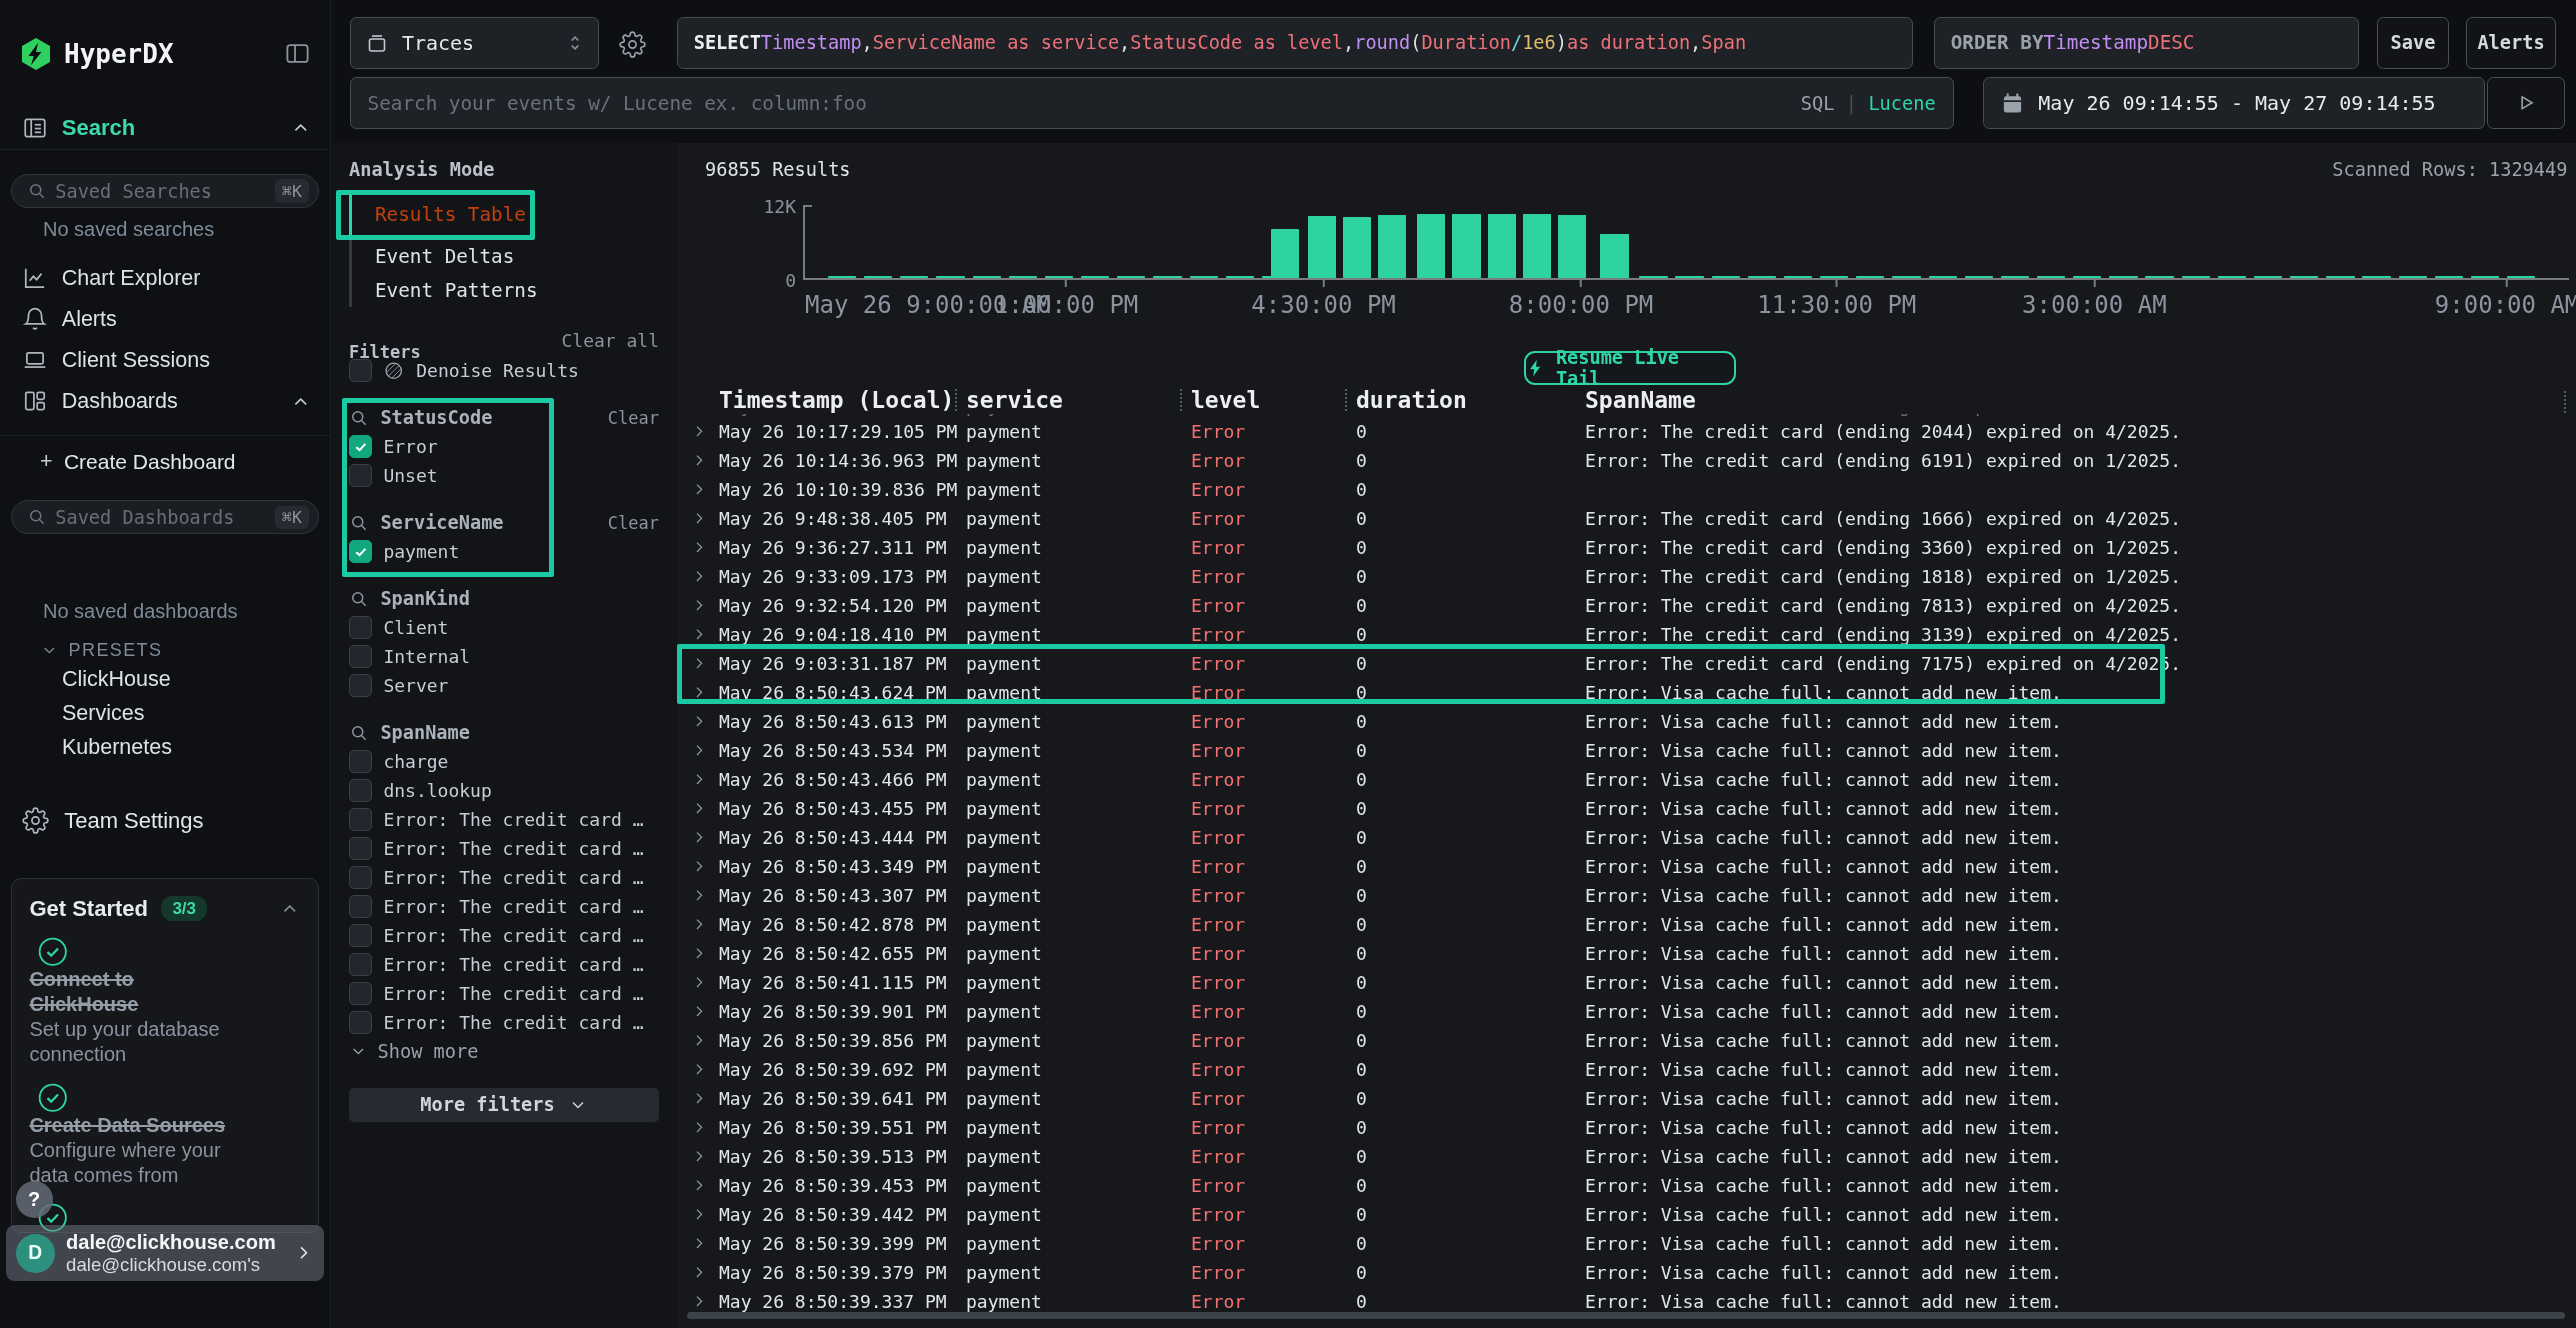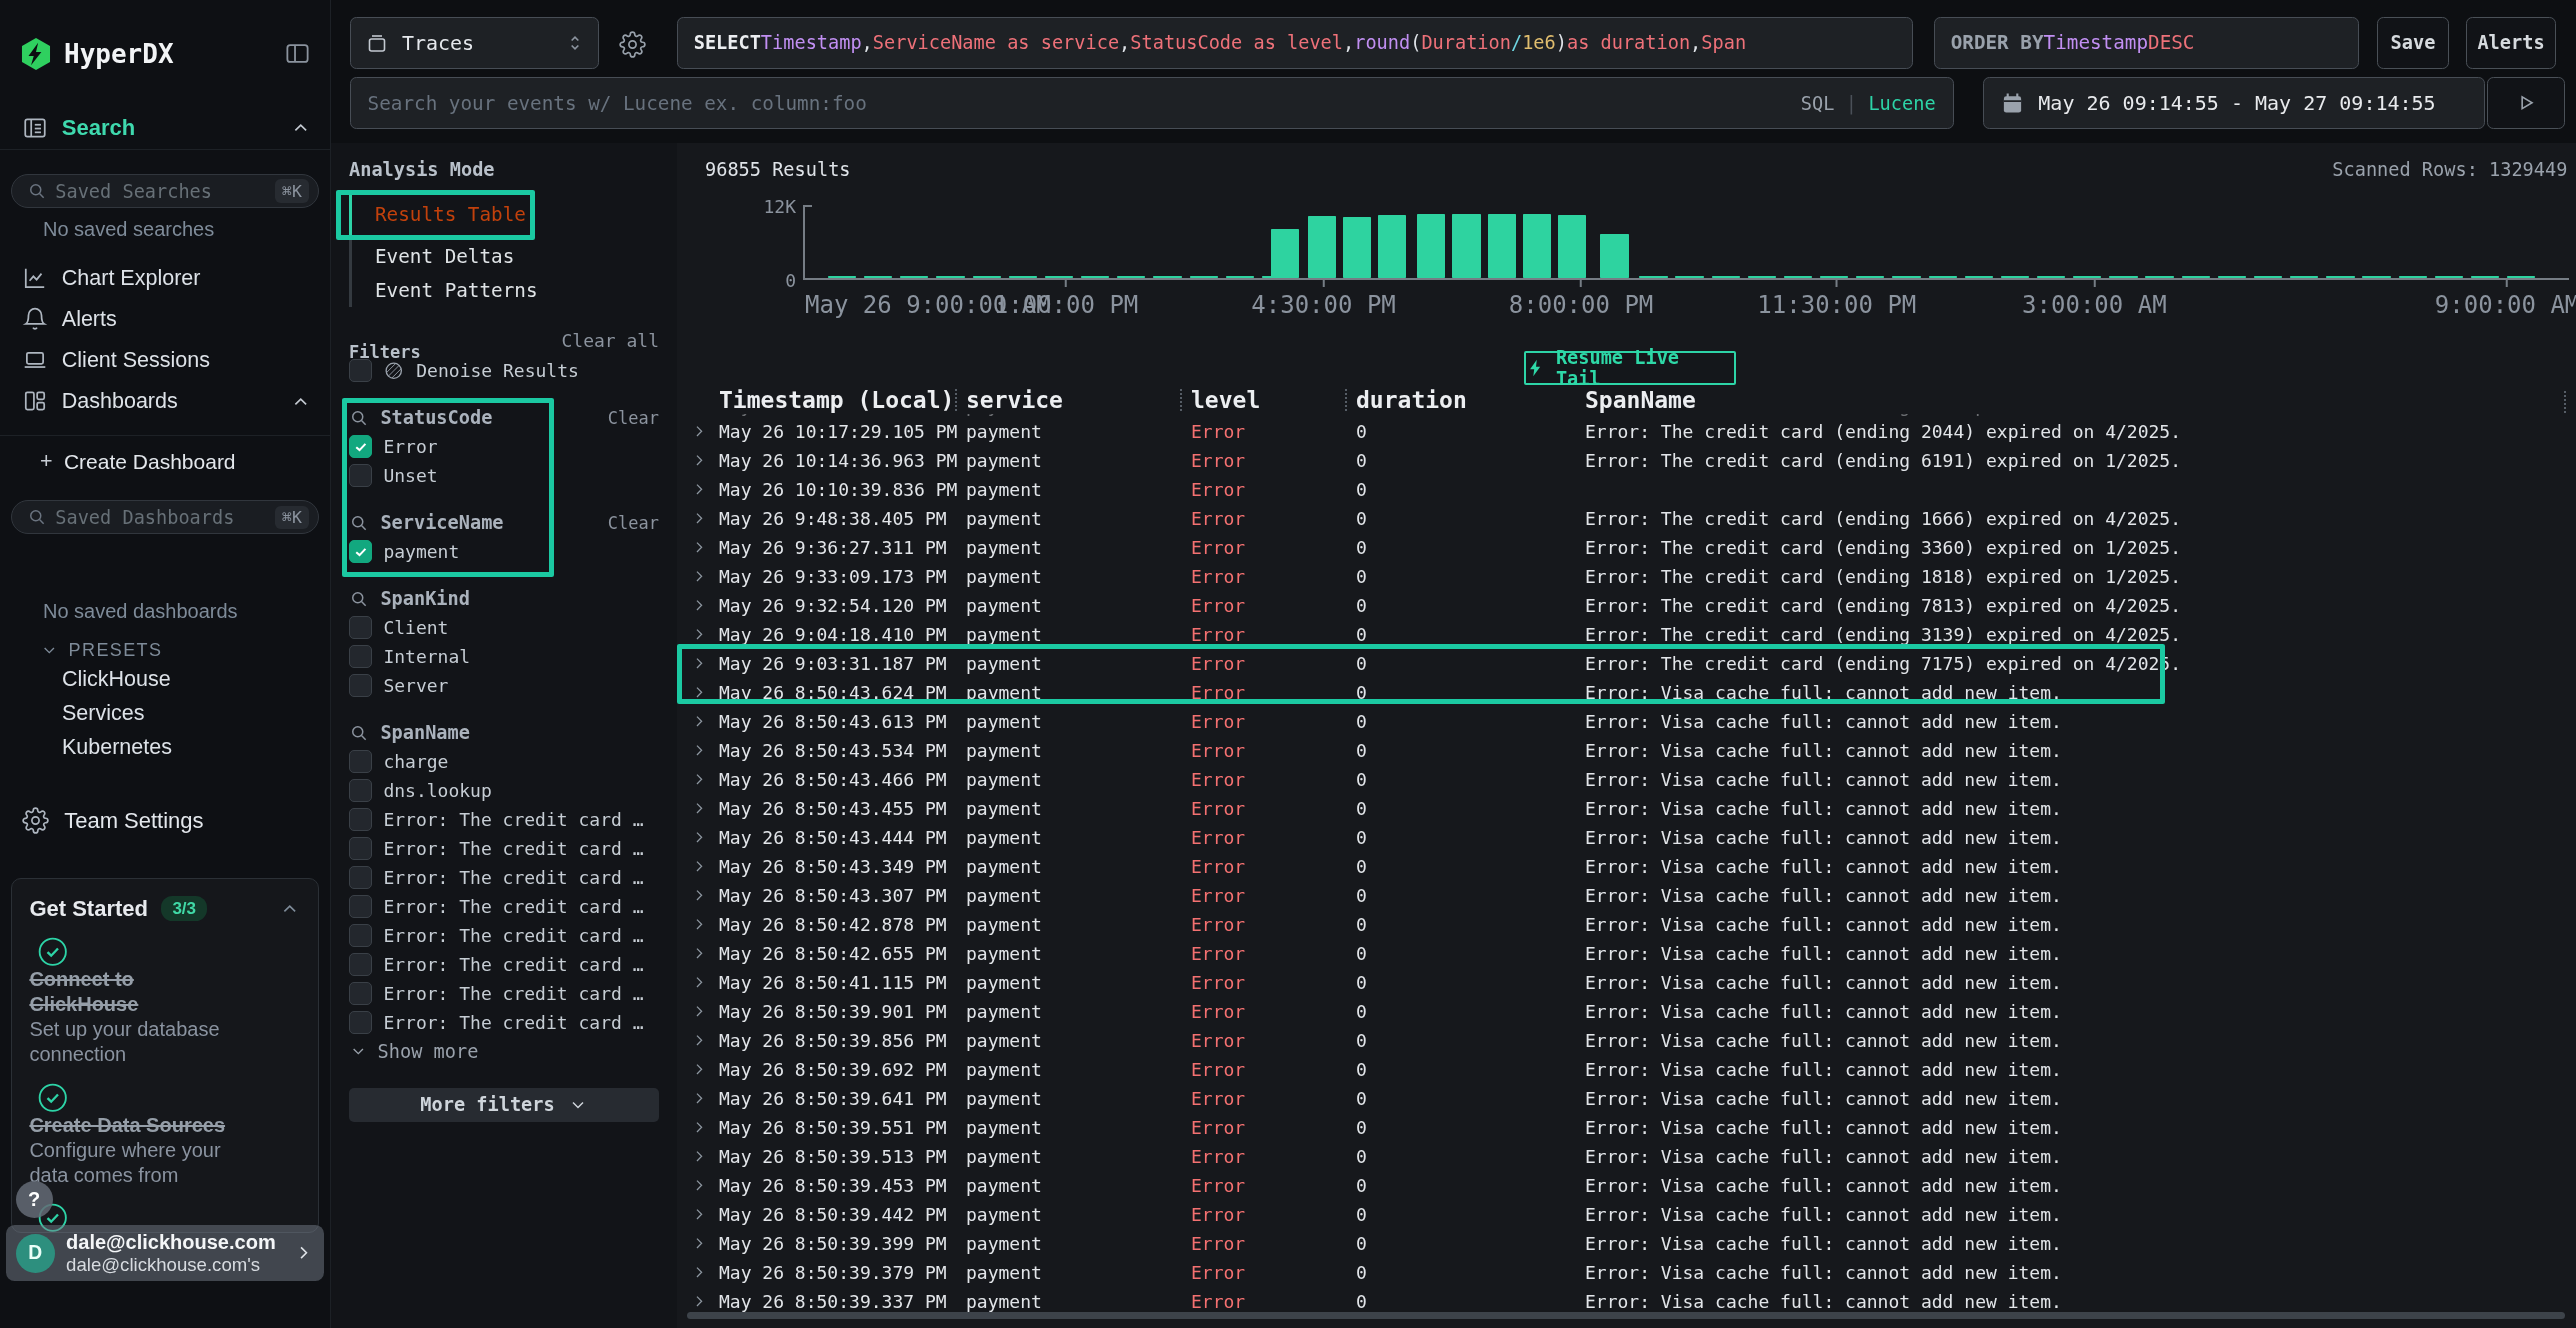--- a/index.html
+++ b/index.html
@@ -126,21 +126,21 @@
   .ylab.top { top:8.6px; } .ylab.bottom { top:83px; }
   .plot { position:absolute; left:127px; right:7.2px; top:18px; bottom:30px;
     border-left:2.1px solid #767d85; border-bottom:2.1px solid #767d85; }
   .plot::before { content:''; position:absolute; left:-2.1px; top:0; width:8.6px; height:2.1px; background:#767d85; }
   .bar { position:absolute; bottom:0; background:#2ed3a0; border-radius:0.7px; }
   .xtick { position:absolute; top:100%; transform:translateX(-50%); }
   .xtick i { display:block; width:2.1px; height:8.6px; background:#767d85; margin:0 auto; }
   .xtick span { display:block; margin-top:4.3px; font-size:24px; color:#8b939e; white-space:nowrap; }
   .xtick.first { transform:none; }
   .xtick.first i { margin:0; visibility:hidden; }
-  .resume-btn { position:absolute; left:848px; top:208px; width:212px; height:34px; border:2.1px solid #2dd4a7; border-radius:2px;
+  .resume-btn { position:absolute; left:848px; top:208px; width:212px; height:34px; border:2.1px solid #2dd4a7; border-radius:11px;
     background:#14171b; color:#2ed8a7; font-weight:bold; font-size:18.6px; display:flex; align-items:center; justify-content:center; gap:10px; cursor:pointer; z-index:6; }
   .table { position:absolute; left:0; right:0; top:242px; bottom:8.6px; overflow:hidden; }
   .trow { display:flex; align-items:center; height:29px; font-size:18px; color:#e2e5e9; white-space:nowrap; cursor:pointer; }
   .thead { position:absolute; left:0; right:0; top:0; height:29px; background:#16181c; z-index:3; display:flex; align-items:center;
     font-weight:bold; color:#eceef1; font-size:23px; }
   .partial { position:absolute; left:0; right:0; top:5.7px; z-index:1; opacity:.42; }
   .rows { position:absolute; left:0; right:0; top:31.5px; bottom:0; overflow:hidden; z-index:2; }
   .c-exp { width:43px; padding-left:14.3px; flex:none; }
   .c-exp svg { width:18.6px; height:18.6px; }
   .c-ts { width:247px; flex:none; }

